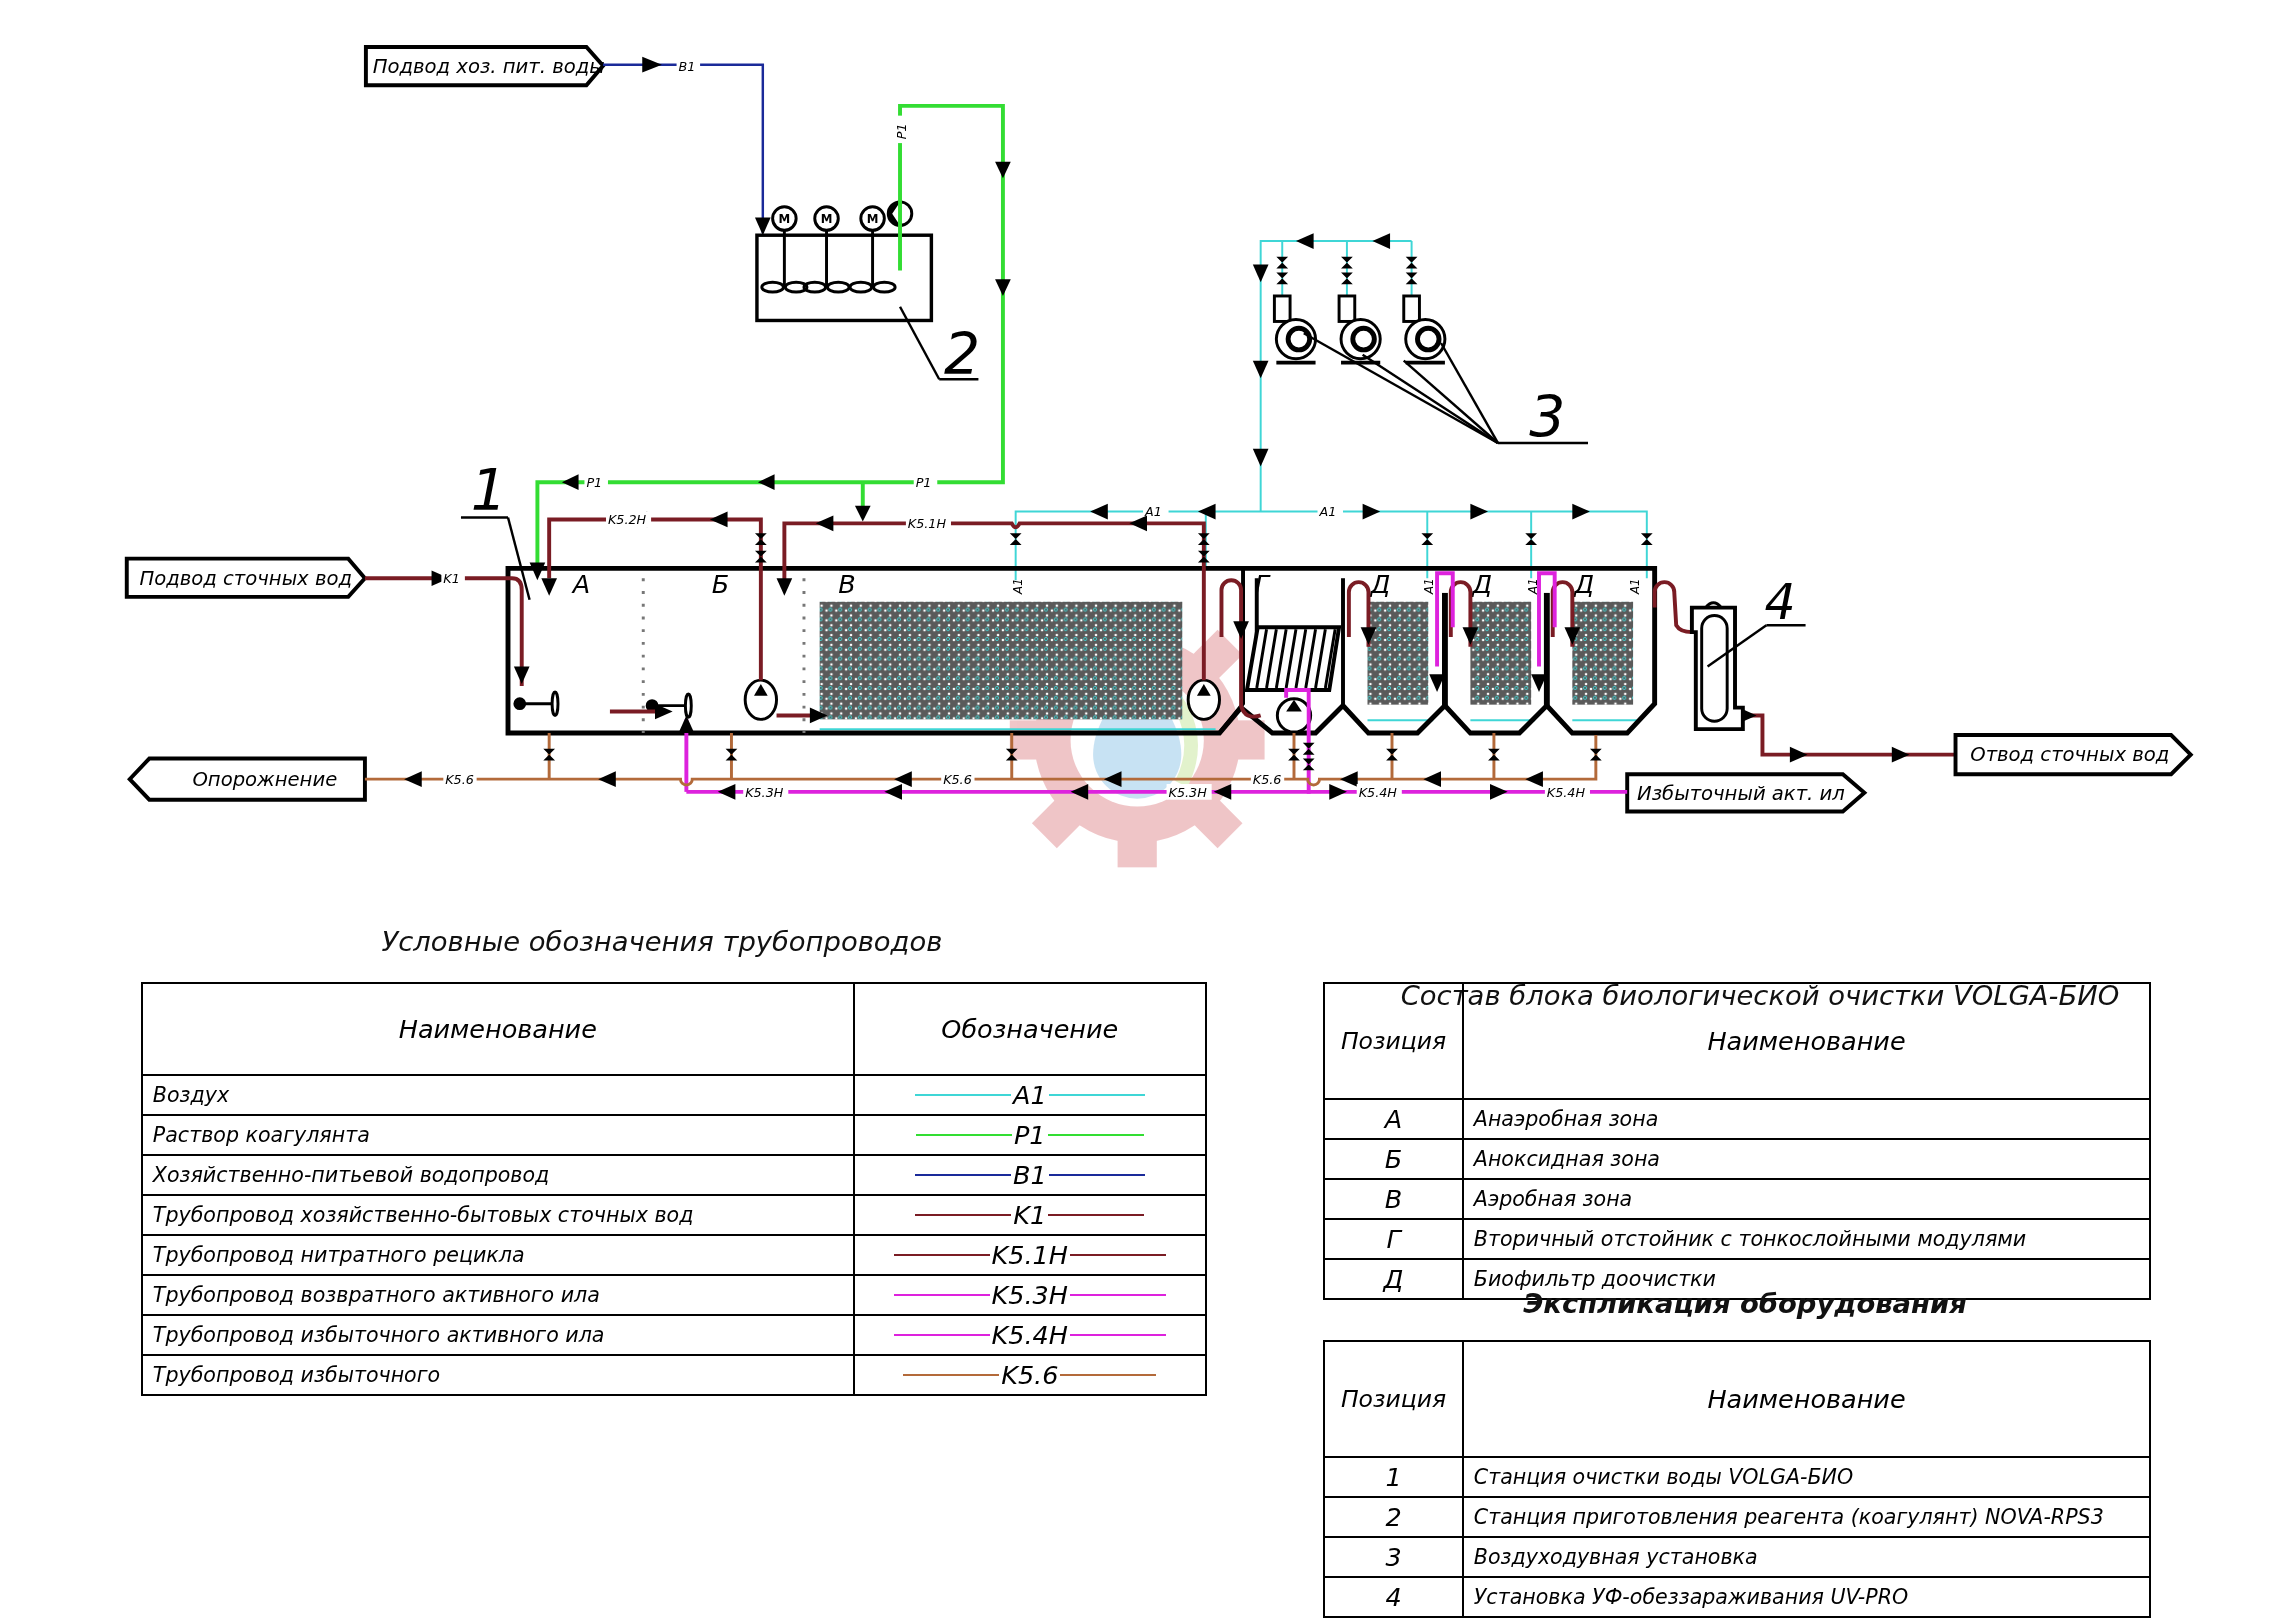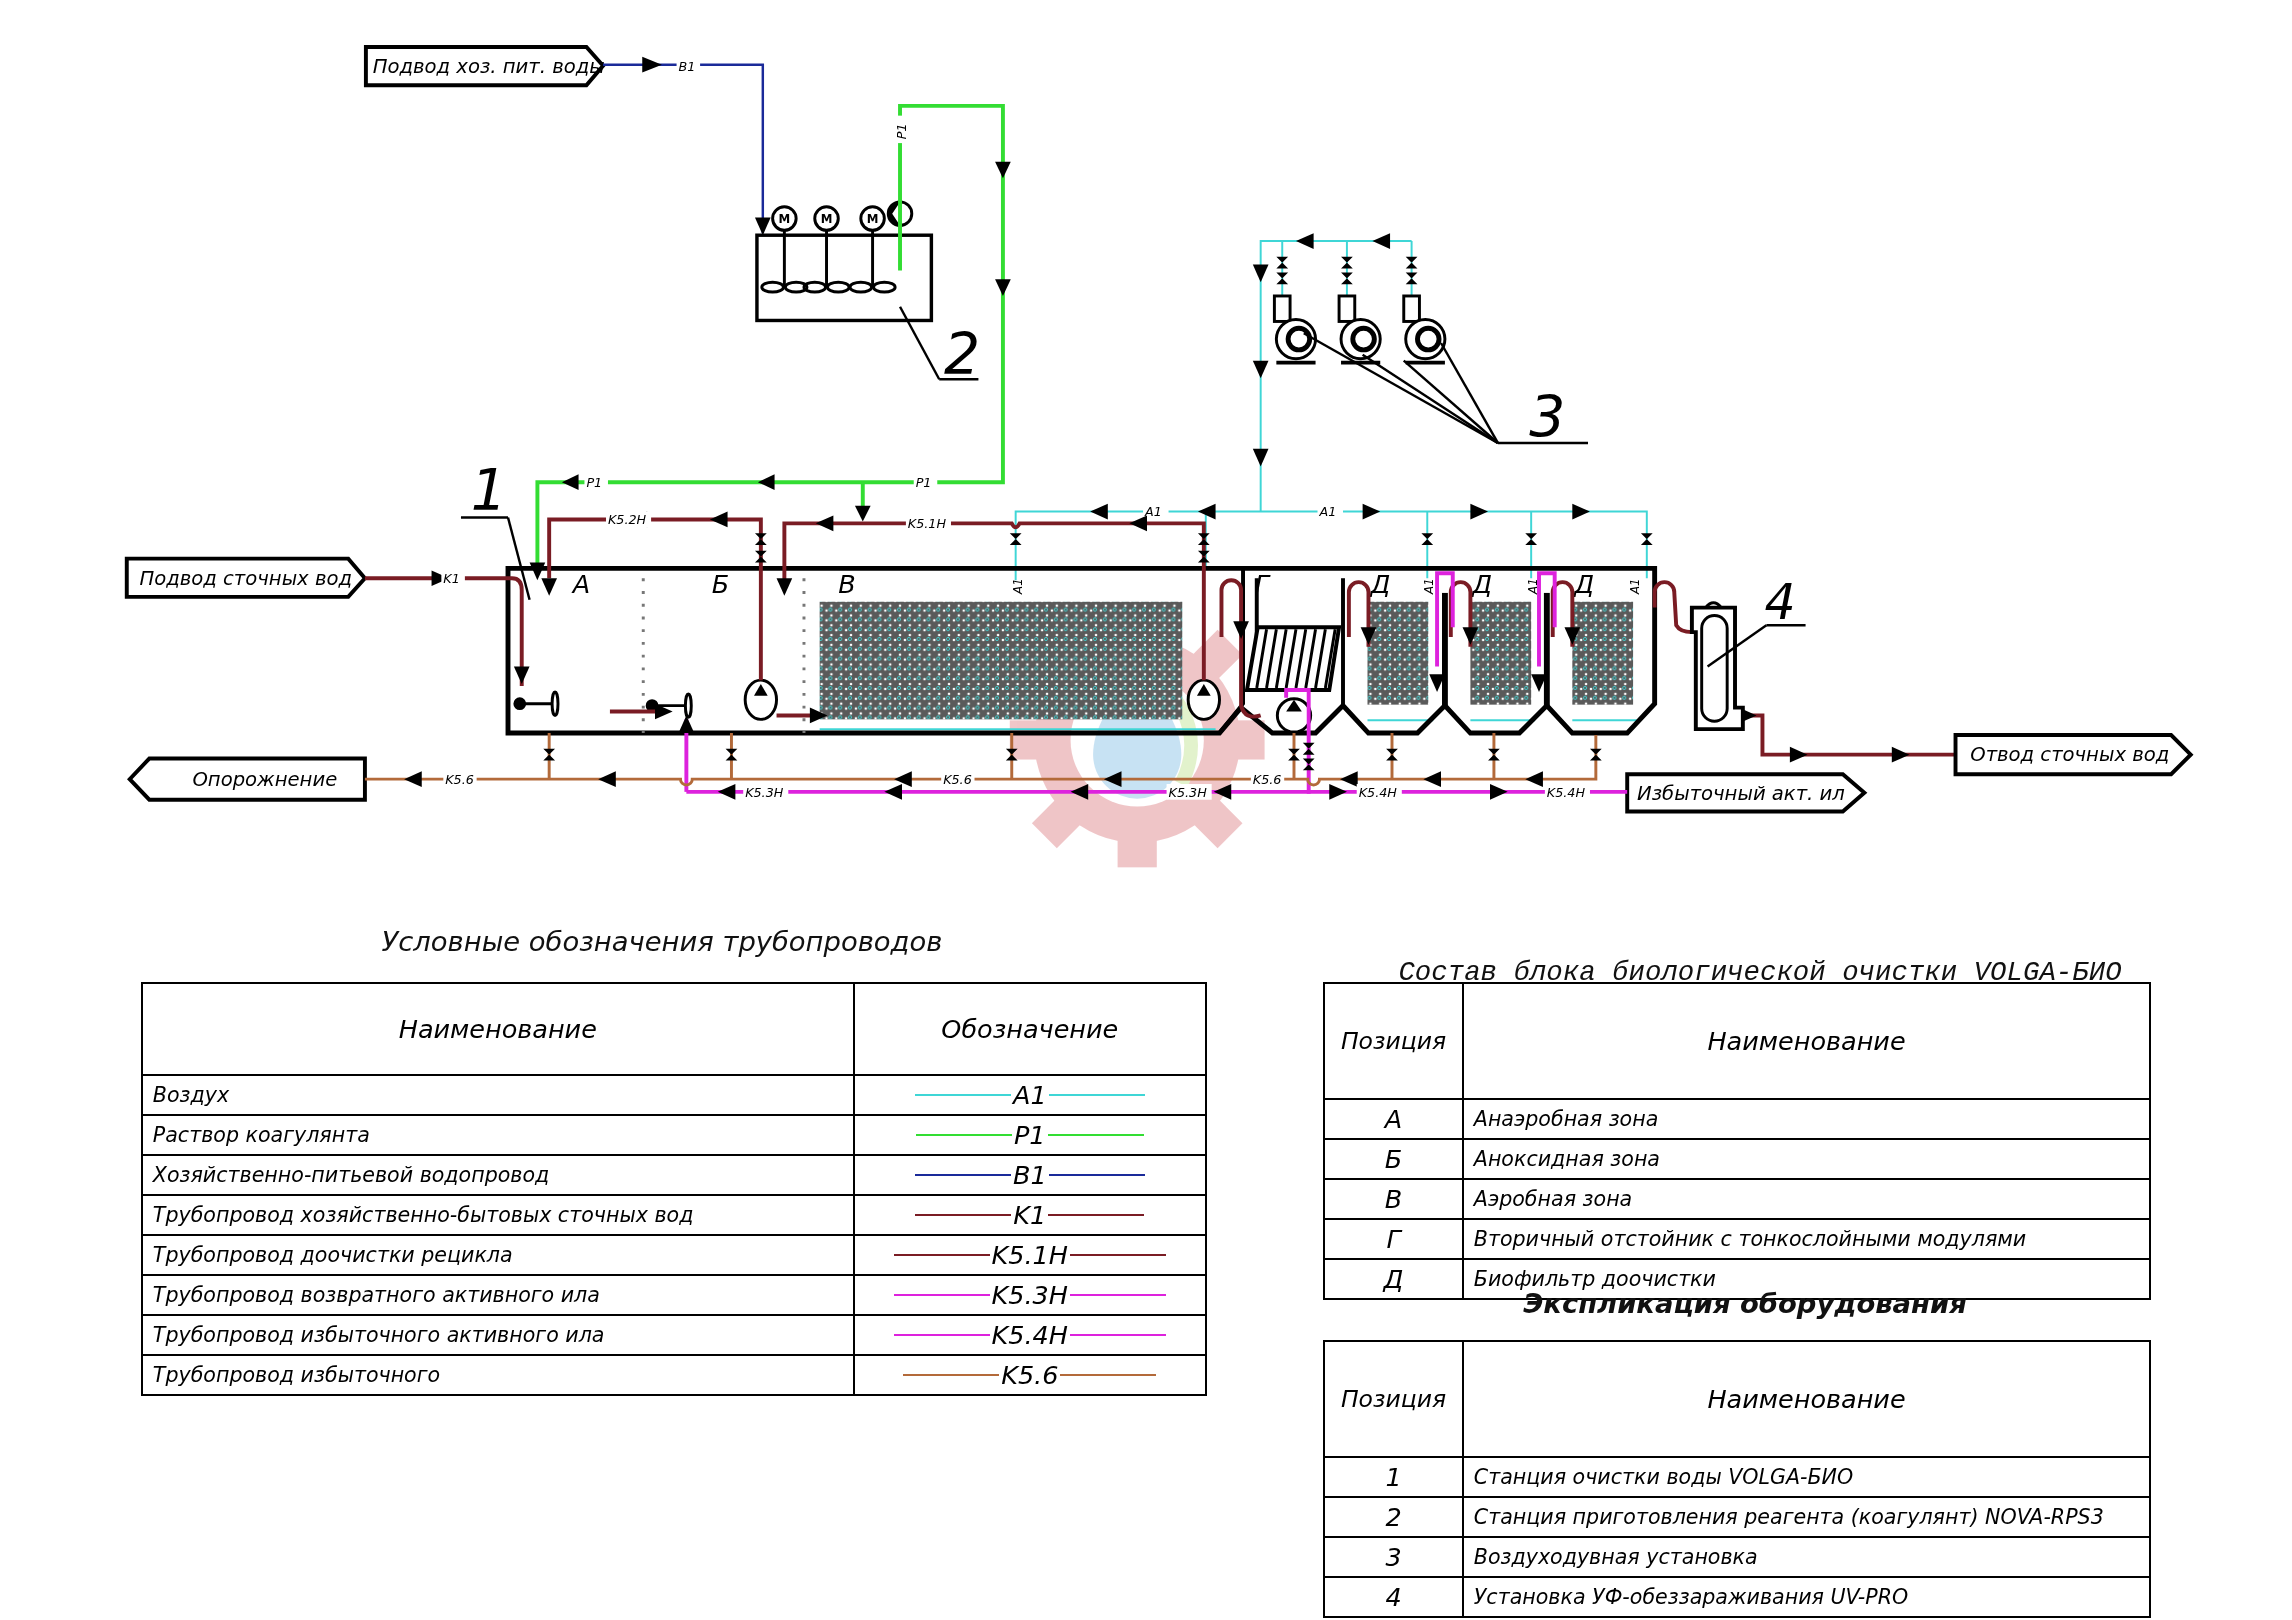--- a/index.html
+++ b/index.html
@@ -410,39 +410,39 @@
       </tr>
       <tr>
         <td>Хозяйственно-питьевой водопровод</td>
         <td class="sym"><span class="ln" style="background: rgb(26, 42, 153);"></span><span class="code">B1</span><span class="ln" style="background: rgb(26, 42, 153);"></span></td>
       </tr>
       <tr>
         <td>Трубопровод хозяйственно-бытовых сточных вод</td>
         <td class="sym"><span class="ln" style="background: rgb(122, 28, 36);"></span><span class="code">K1</span><span class="ln" style="background: rgb(122, 28, 36);"></span></td>
       </tr>
       <tr>
-        <td>Трубопровод доочистки рецикла</td>
+        <td>Трубопровод нитратного рецикла</td>
         <td class="sym"><span class="ln" style="background: rgb(122, 28, 36);"></span><span class="code">K5.1H</span><span class="ln" style="background: rgb(122, 28, 36);"></span></td>
       </tr>
       <tr>
         <td>Трубопровод возвратного активного ила</td>
         <td class="sym"><span class="ln" style="background: rgb(221, 34, 221);"></span><span class="code">K5.3H</span><span class="ln" style="background: rgb(221, 34, 221);"></span></td>
       </tr>
       <tr>
         <td>Трубопровод избыточного активного ила</td>
         <td class="sym"><span class="ln" style="background: rgb(221, 34, 221);"></span><span class="code">K5.4H</span><span class="ln" style="background: rgb(221, 34, 221);"></span></td>
       </tr>
       <tr>
         <td>Трубопровод избыточного</td>
         <td class="sym"><span class="ln" style="background: rgb(179, 106, 58);"></span><span class="code">K5.6</span><span class="ln" style="background: rgb(179, 106, 58);"></span></td>
       </tr>
     </tbody>
 </table>
 
-<div class="ttl" style="left:1760px;top:957px;font-family:Liberation Mono, monospace;">Состав блока биологической очистки VOLGA-БИО</div>
+<div class="ttl" style="left:1760px;top:980px;">Состав блока биологической очистки VOLGA-БИО</div>
 <table class="tbl" style="left:1323px;top:982px;width:828px;">
   <tbody>
       <tr>
     <th class="pos" style="width:113px">Позиция</th>
     <th>Наименование</th>
   </tr>
   </tbody>
     <tbody id="composition-body">
       <tr>
         <td class="pos">А</td>

